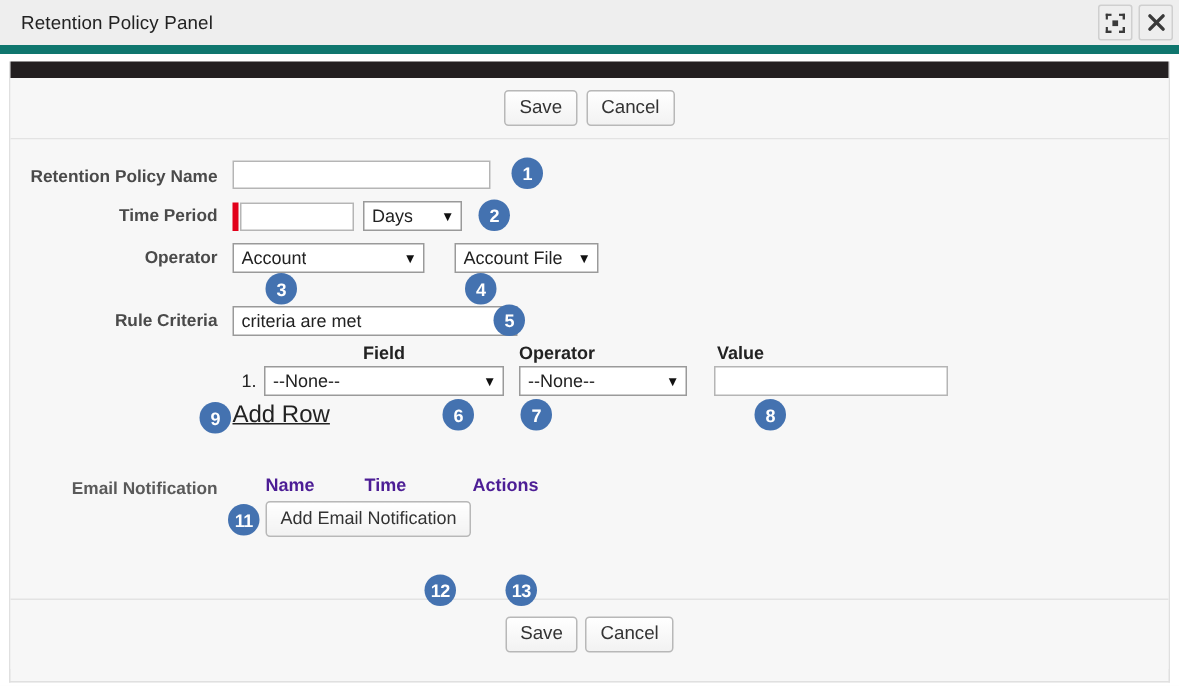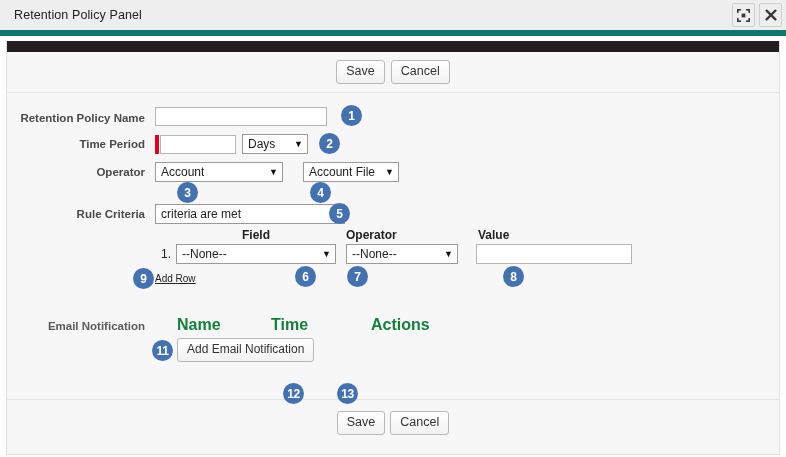--- a/index.html
+++ b/index.html
@@ -190,35 +190,34 @@
   }
   .crit-row { display: flex; align-items: center; }
   .rownum {
     width: 16px;
     text-align: right;
     font-size: 12px;
     color: #222;
     margin-right: 5px;
   }
   .link {
-    font-size: 10px;
+    font-size: 16px;
     color: #222222;
     text-decoration: underline;
     cursor: pointer;
     display: inline-block;
     line-height: 15px;
   }
 
   
   .en-head {
     display:flex;
-    font-size: 16px;
+    font-size: 12px;
     font-weight: bold;
-    color:#15803d;
-    gap:28px;
+    color:#4c1d95;
   }
 
   
   .footer {
     position: relative;
     border-top: 1px solid #e3e3e3;
     height: 46px;
     display: flex;
     align-items: center;
     justify-content: center;

